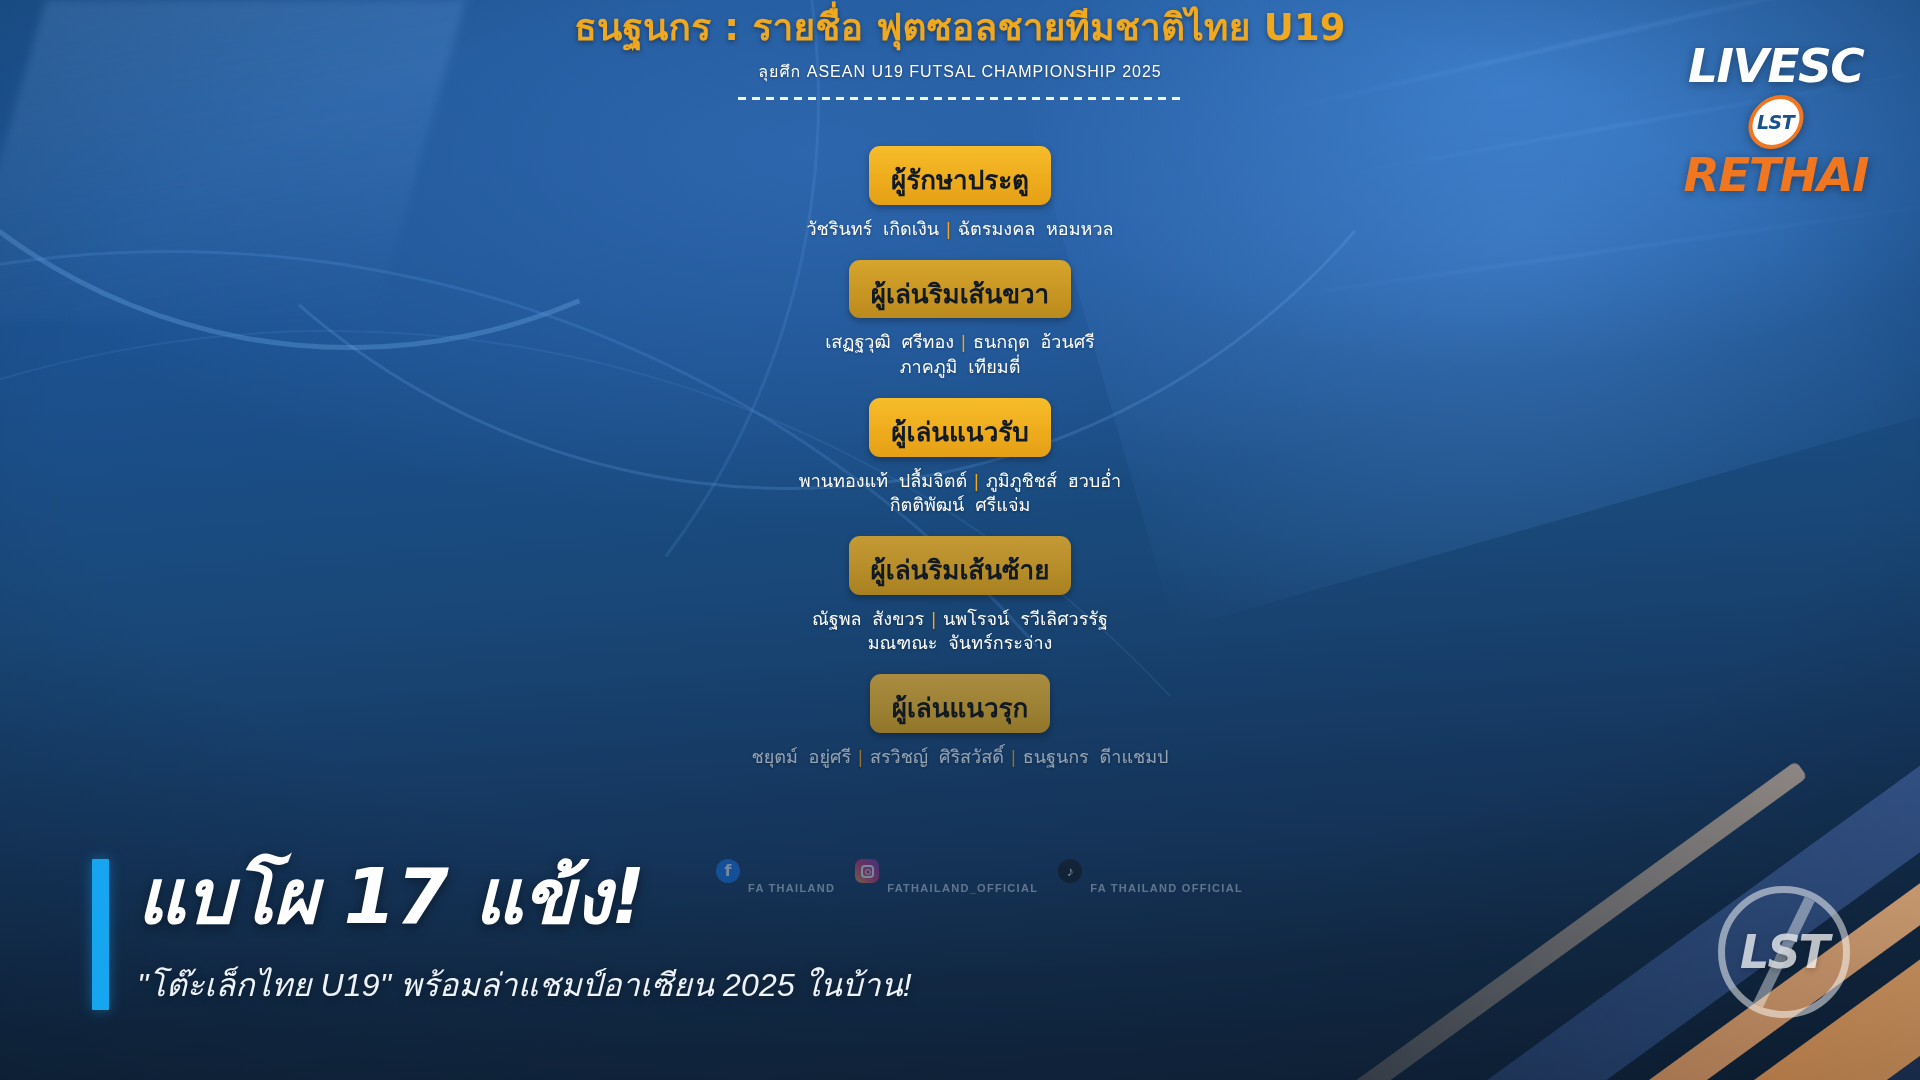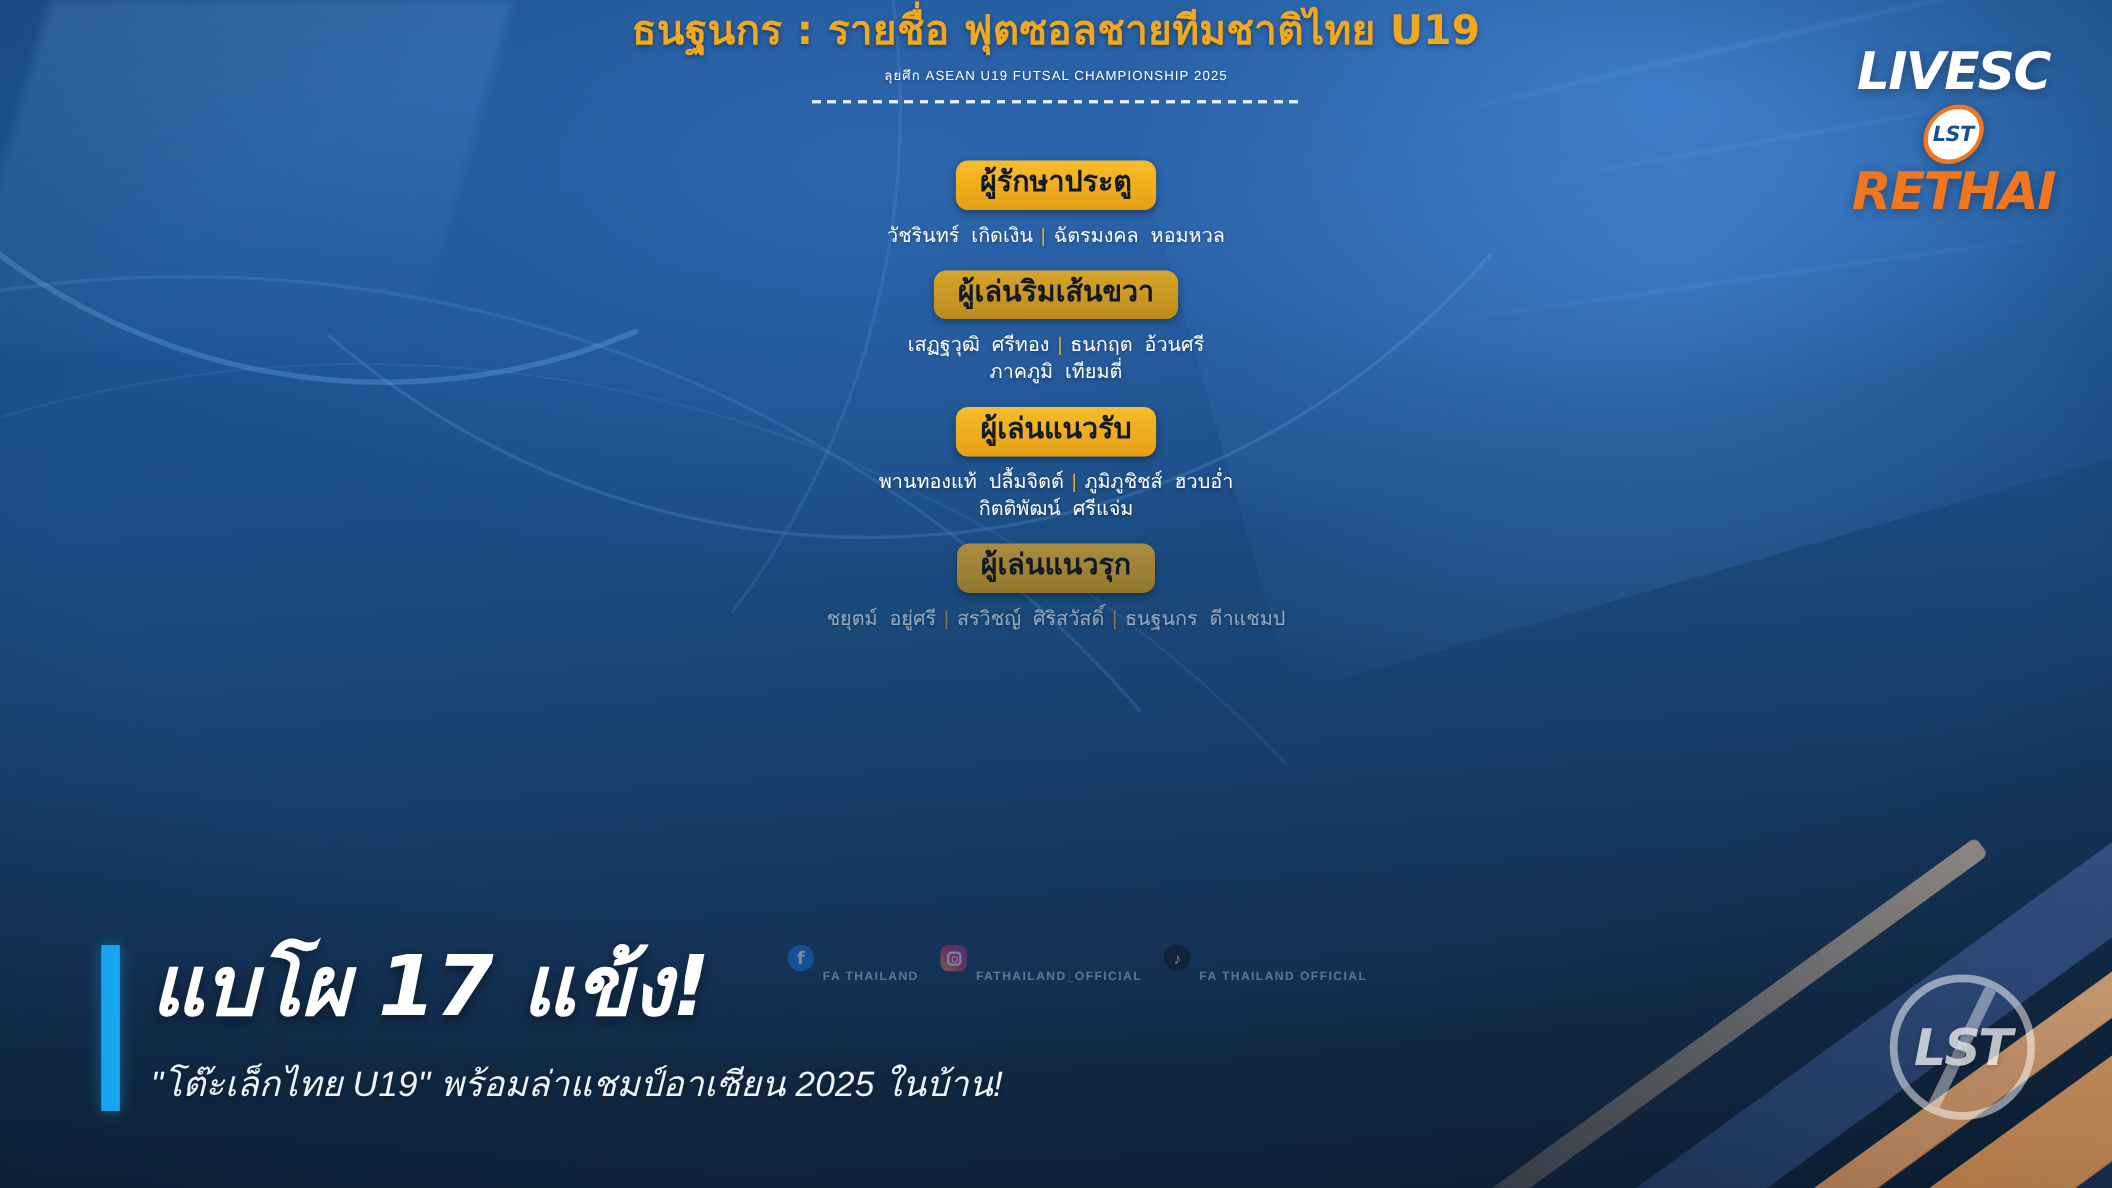--- a/index.html
+++ b/index.html
@@ -78,21 +78,21 @@
   .header{ position:absolute; left:0; top:0; width:100%; height:130px; }
   .title-block{ position:absolute; left:50%; top:6px; transform:translateX(-50%); text-align:center; width:1100px; }
   .title-main{
     font-family:"DejaVu Sans", sans-serif;
     font-size:37px; font-weight:700; color:#f0a81e; letter-spacing:.2px;
     text-shadow:0 2px 5px rgba(0,0,0,.38);
     line-height:1.18; white-space:nowrap;
   }
   .title-sub{
     font-family:"Liberation Sans", sans-serif;
-    font-size:12px; font-weight:400; color:#ffffff; letter-spacing:1.0px;
+    font-size:16px; font-weight:400; color:#ffffff; letter-spacing:1.0px;
     margin-top:9px; text-shadow:0 1px 3px rgba(0,0,0,.35); white-space:nowrap;
   }
   .title-rule{
     margin:13px auto 0; width:445px; height:3px;
     background:repeating-linear-gradient(90deg,#ffffff 0 8px, rgba(255,255,255,0) 8px 14px);
     opacity:.92;
   }
 
   
   .brand{
@@ -113,21 +113,21 @@
   }
   .brand-badge span{
     font-size:19px; font-weight:700; font-style:italic; color:#17528f; letter-spacing:-.5px;
     transform:skewX(11deg);
   }
 
   
   .roster{ position:absolute; left:50%; transform:translateX(-50%); top:146px; width:700px; text-align:center; }
   .pos-group{ margin-bottom:6px; }
   .pos-pill{
-    display:inline-block; padding:7px 22px 10px; border-radius:11px;
+    display:inline-block; padding:21px 22px 10px; border-radius:11px;
     font-family:"DejaVu Sans", sans-serif;
     font-size:26px; font-weight:700; color:#111a22; line-height:1.06;
     box-shadow:0 3px 7px rgba(0,0,0,.30);
     white-space:nowrap;
   }
   .pill-bright{ background:linear-gradient(180deg,#f7bd2b 0%,#eeac1d 55%,#e5a016 100%); }
   .pill-dim1  { background:linear-gradient(180deg,#d6a52c 0%,#c79522 60%,#bb8a1d 100%); }
   .pill-dim2  { background:linear-gradient(180deg,#c39a34 0%,#b58c28 60%,#a98021 100%); }
   .pill-dim3  { background:linear-gradient(180deg,#a98c3f 0%,#9c8034 60%,#917629 100%); }
   .names{
@@ -236,20 +236,21 @@
         <span>LST</span>
       </span>
       <span class="o">RETHAI</span>
     </div>
   </div>
 
   <div class="roster">
       <div class="pos-group"><div class="pos-pill pill-bright">ผู้รักษาประตู</div><div class="names"><span>วัชรินทร์ เกิดเงิน</span><span class="sep">|</span><span>ฉัตรมงคล หอมหวล</span></div></div>
       <div class="pos-group"><div class="pos-pill pill-dim1">ผู้เล่นริมเส้นขวา</div><div class="names"><span>เสฏฐวุฒิ ศรีทอง</span><span class="sep">|</span><span>ธนกฤต อ้วนศรี</span><br><span>ภาคภูมิ เทียมตี่</span></div></div>
       <div class="pos-group"><div class="pos-pill pill-bright">ผู้เล่นแนวรับ</div><div class="names"><span>พานทองแท้ ปลื้มจิตต์</span><span class="sep">|</span><span>ภูมิภูชิชส์ ฮวบอ่ำ</span><br><span>กิตติพัฒน์ ศรีแจ่ม</span></div></div>
+      <div class="pos-group"><div class="pos-pill pill-dim2">ผู้เล่นริมเส้นซ้าย</div><div class="names"><span>ณัฐพล สังขวร</span><span class="sep">|</span><span>นพโรจน์ รวีเลิศวรรัฐ</span><br><span>มณฑณะ จันทร์กระจ่าง</span></div></div>
       <div class="pos-group"><div class="pos-pill pill-dim3">ผู้เล่นแนวรุก</div><div class="names faded"><span>ชยุตม์ อยู่ศรี</span><span class="sep">|</span><span>สรวิชญ์ ศิริสวัสดิ์</span><span class="sep">|</span><span>ธนฐนกร ดีาแชมป</span></div></div>
     </div>
 
   <div class="social">
       <div class="social-item">
         <span class="si si-fb">f</span>
         <span class="social-label">FA THAILAND</span>
       </div>
       <div class="social-item">
         <span class="si si-ig">

